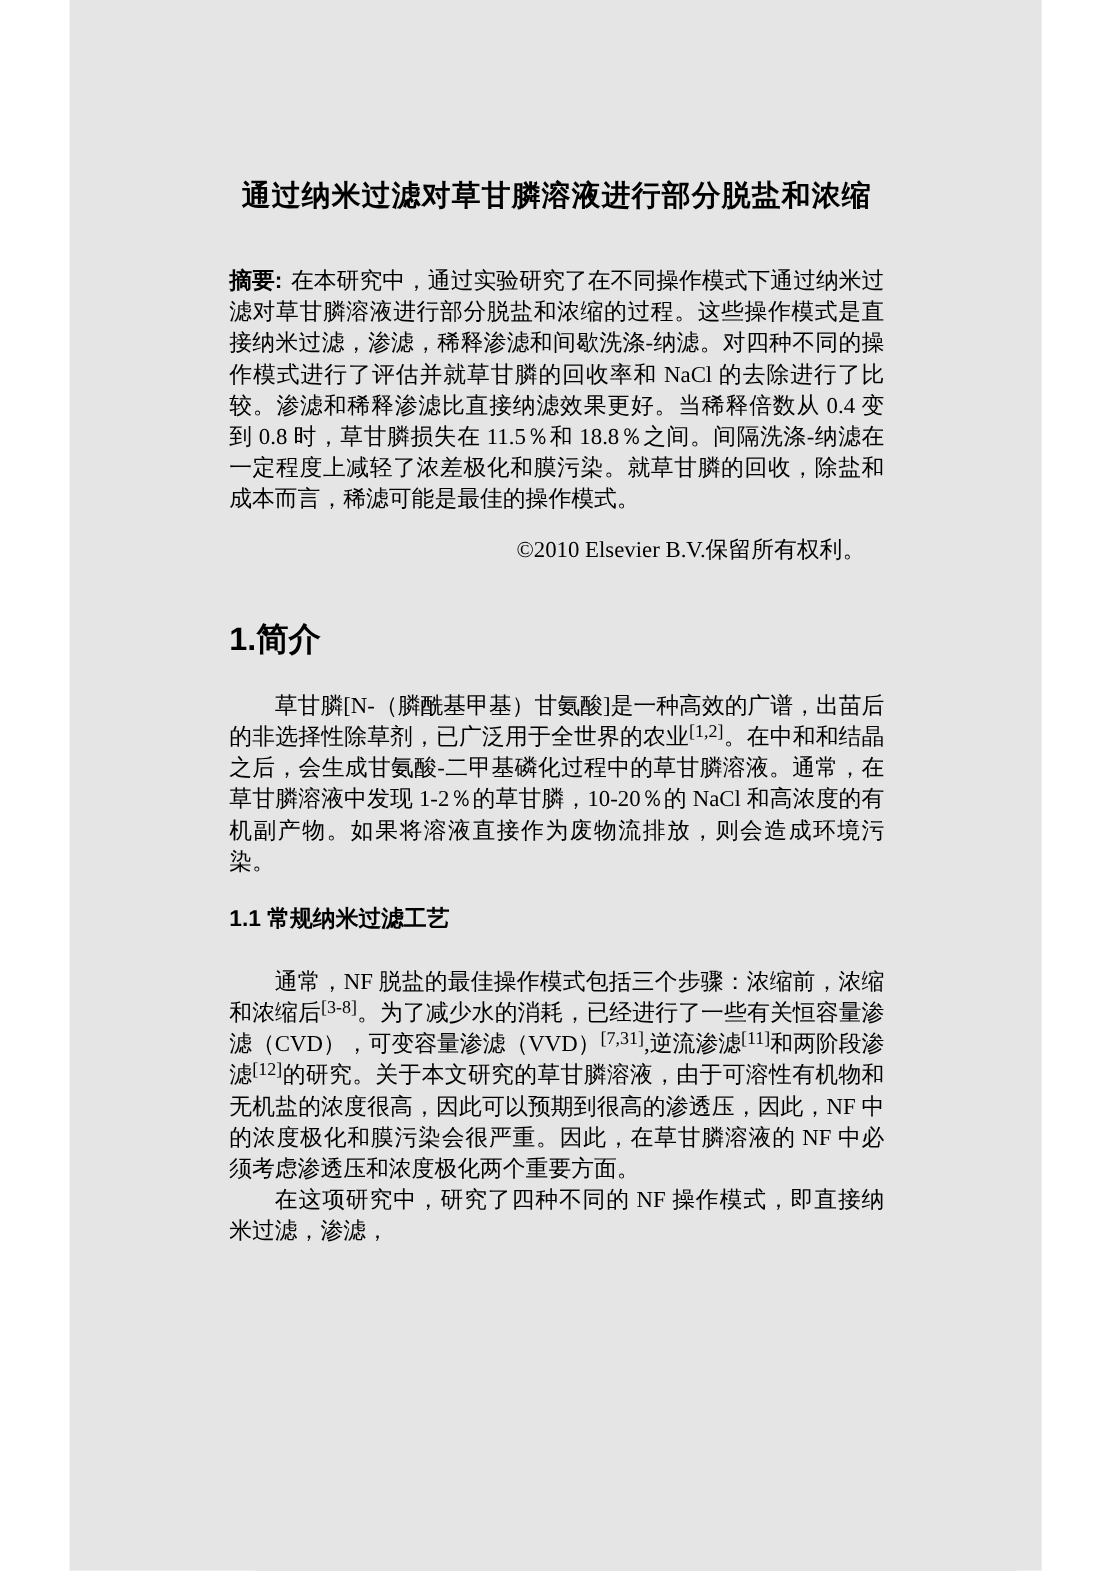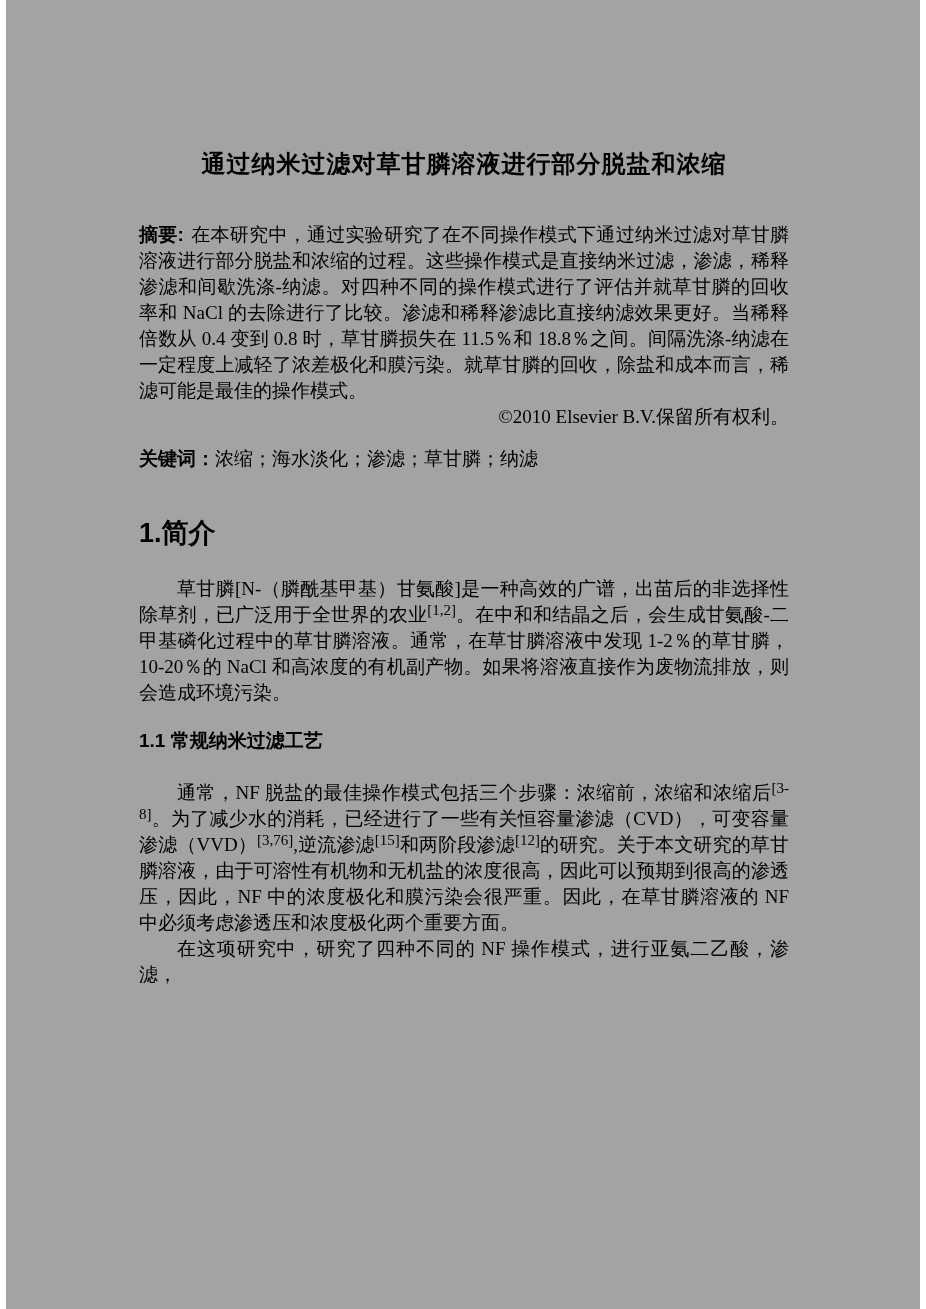--- a/index.html
+++ b/index.html
@@ -3,24 +3,24 @@
 <meta charset="utf-8">
 <title>Paper Page</title>
 <style>
   html, body {
     margin: 0;
     padding: 0;
     background: #ffffff;
   }
   .page {
     position: relative;
-    width: 914px;
+    width: 810px;
     height: 1309px;
     margin: 0 auto;
-    background: #a3a3a3;
+    background: #e5e5e5;
     color: #000000;
     box-sizing: border-box;
     padding: 146px 131px 0 133px;
     overflow: hidden;
     font-family: "Liberation Serif", "DejaVu Serif", serif;
   }
   .doc-title {
     margin: 0 0 40px 0;
     font-size: 24px;
     line-height: 36px;
@@ -39,21 +39,21 @@
   }
   .lbl {
     font-family: "Liberation Sans", "DejaVu Sans", sans-serif;
     font-weight: 700;
     font-style: normal;
   }
   .lbl.gap-after {
     margin-right: 7px;
   }
   .copyright {
-    margin: 0;
+    margin: 16px;
     font-size: 19px;
     line-height: 26px;
     text-align: right;
   }
   .keywords {
     margin: 16px 0 0 0;
     font-size: 19px;
     line-height: 26px;
   }
   .h-sec {
@@ -88,29 +88,26 @@
 <div class="page">
 
   <h1 class="doc-title">通过纳米过滤对草甘膦溶液进行部分脱盐和浓缩</h1>
 
   <p class="para">
     <b class="lbl gap-after">摘要:</b><span>在本研究中，通过实验研究了在不同操作模式下通过纳米过滤对草甘膦溶液进行部分脱盐和浓缩的过程。这些操作模式是直接纳米过滤，渗滤，稀释渗滤和间歇洗涤-纳滤。对四种不同的操作模式进行了评估并就草甘膦的回收率和 NaCl 的去除进行了比较。渗滤和稀释渗滤比直接纳滤效果更好。当稀释倍数从 0.4 变到 0.8 时，草甘膦损失在 11.5％和 18.8％之间。间隔洗涤-纳滤在一定程度上减轻了浓差极化和膜污染。就草甘膦的回收，除盐和成本而言，稀滤可能是最佳的操作模式。</span>
   </p>
 
   <p class="copyright">©2010 Elsevier B.V.保留所有权利。</p>
 
-  <p class="keywords">
-    <b class="lbl">关键词：</b><span>浓缩；海水淡化；渗滤；草甘膦；纳滤</span>
-  </p>
 
   <h2 class="h-sec">1.简介</h2>
 
   <p class="para indent after-h1">草甘膦[N-（膦酰基甲基）甘氨酸]是一种高效的广谱，出苗后的非选择性除草剂，已广泛用于全世界的农业<sup>[1,2]</sup>。在中和和结晶之后，会生成甘氨酸-二甲基磷化过程中的草甘膦溶液。通常，在草甘膦溶液中发现 1-2％的草甘膦，10-20％的 NaCl 和高浓度的有机副产物。如果将溶液直接作为废物流排放，则会造成环境污染。</p>
 
   <h3 class="h-sub">1.1 常规纳米过滤工艺</h3>
 
 
 
-  <p class="para indent after-h12">通常，NF 脱盐的最佳操作模式包括三个步骤：浓缩前，浓缩和浓缩后<sup>[3-8]</sup>。为了减少水的消耗，已经进行了一些有关恒容量渗滤（CVD），可变容量渗滤（VVD）<sup>[3,76]</sup>,逆流渗滤<sup>[15]</sup>和两阶段渗滤<sup>[12]</sup>的研究。关于本文研究的草甘膦溶液，由于可溶性有机物和无机盐的浓度很高，因此可以预期到很高的渗透压，因此，NF 中的浓度极化和膜污染会很严重。因此，在草甘膦溶液的 NF 中必须考虑渗透压和浓度极化两个重要方面。</p>
+  <p class="para indent after-h12">通常，NF 脱盐的最佳操作模式包括三个步骤：浓缩前，浓缩和浓缩后<sup>[3-8]</sup>。为了减少水的消耗，已经进行了一些有关恒容量渗滤（CVD），可变容量渗滤（VVD）<sup>[7,31]</sup>,逆流渗滤<sup>[11]</sup>和两阶段渗滤<sup>[12]</sup>的研究。关于本文研究的草甘膦溶液，由于可溶性有机物和无机盐的浓度很高，因此可以预期到很高的渗透压，因此，NF 中的浓度极化和膜污染会很严重。因此，在草甘膦溶液的 NF 中必须考虑渗透压和浓度极化两个重要方面。</p>
 
-  <p class="para indent">在这项研究中，研究了四种不同的 NF 操作模式，进行亚氨二乙酸，渗滤，</p>
+  <p class="para indent">在这项研究中，研究了四种不同的 NF 操作模式，即直接纳米过滤，渗滤，</p>
 
 </div>
 
 </body></html>

